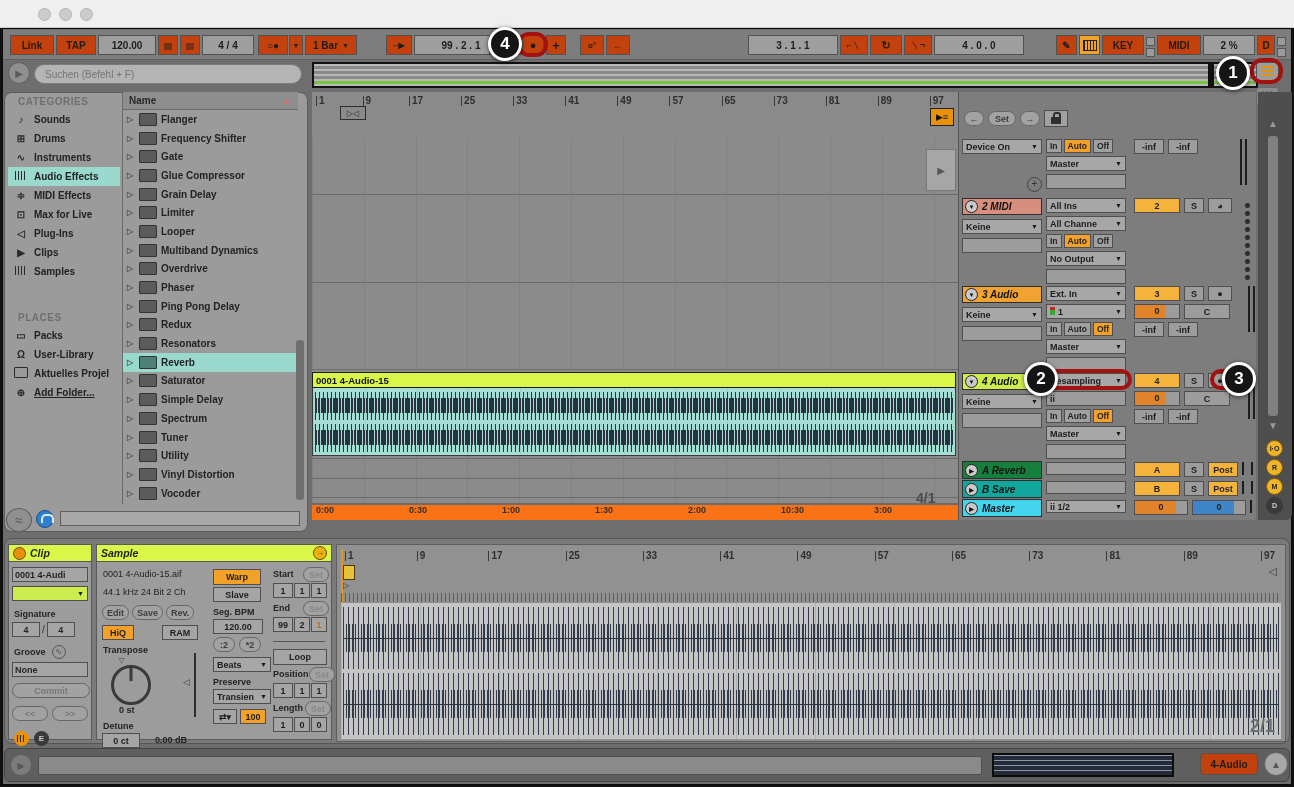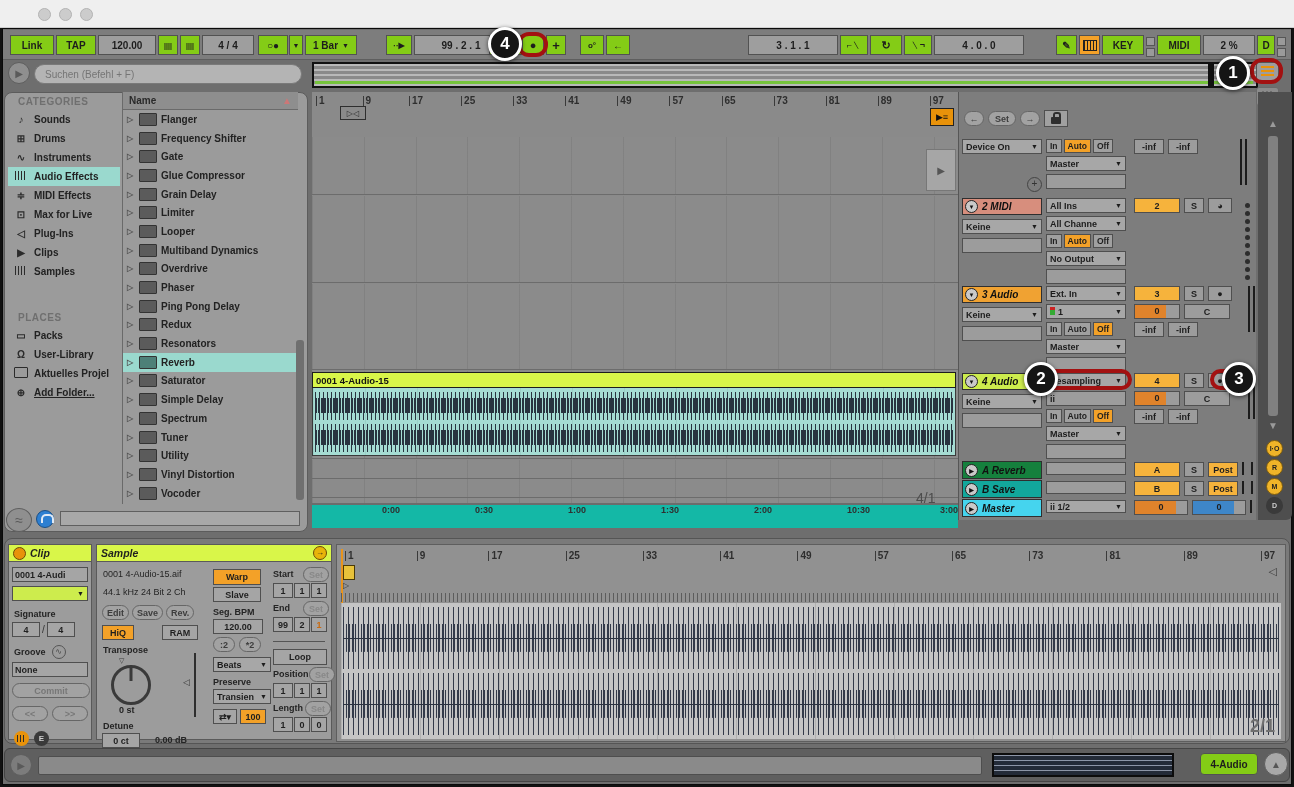--- a/index.html
+++ b/index.html
@@ -6,21 +6,21 @@
   .app{position:relative;width:1294px;height:787px;background:#111;overflow:hidden;color:#1f1f1f;font-size:10px;}
   .abs{position:absolute;box-sizing:border-box;}
   
   .titlebar{left:0;top:0;width:1294px;height:28px;background:#efefef;border-bottom:1px solid #cfcfcf;}
   .tlb{top:8px;width:13px;height:13px;border-radius:50%;background:#cccccc;border:1px solid #b3b3b3;}
   .wtitle{top:7px;left:0;width:100%;text-align:center;color:#8f8f8f;font-size:13px;}
   
   .win{left:2px;top:28px;width:1290px;height:757px;background:#6e6e6e;border:1px solid #0a0a0a;}
   
   .toolbar{left:3px;top:30px;width:1288px;height:30px;background:#7d7d7d;border-bottom:1px solid #5e5e5e;}
-  .tbtn,.tdisp{display:flex;align-items:center;justify-content:center;height:20px;background:#84cc16;border:1px solid #525252;color:#1d1d1d;font-size:10px;font-weight:bold;box-sizing:border-box;}
+  .tbtn,.tdisp{display:flex;align-items:center;justify-content:center;height:20px;background:#c2410c;border:1px solid #525252;color:#1d1d1d;font-size:10px;font-weight:bold;box-sizing:border-box;}
   .tdisp{background:#9e9e9e;}
   .org{background:#f3a128 !important;}
   .mini-kbd{width:12px;height:9px;border:1px solid #222;background:repeating-linear-gradient(90deg,#222 0 1px,transparent 1px 3px);}
   .stack2{display:flex;flex-direction:column;gap:2px;}
   .stack2 span{width:7px;height:7px;background:#9a9a9a;border:1px solid #565656;}
   
   .search{left:34px;top:64px;width:268px;height:20px;background:#b4b4b4;border:1px solid #7a7a7a;border-radius:10px;padding:0 10px;color:#666;font-size:10px;font-family:"Liberation Sans",sans-serif;outline:none;}
   .ovw{left:312px;top:62px;width:946px;height:26px;background:repeating-linear-gradient(180deg,#b9b9b9 0 2px,#8a8a8a 2px 5px);border:2px solid #111;}
   .ovw .green{position:absolute;left:1px;right:3px;bottom:2px;height:3px;background:#76c33c;}
   .ovw .endcap{position:absolute;right:42px;top:-1px;width:6px;height:24px;background:#111;}
@@ -389,30 +389,30 @@
   <div class="abs lane" style="left:312px;top:284px;width:646px;height:86px;"></div>
   <div class="abs lane" style="left:312px;top:371px;width:646px;height:88px;"></div>
   <div class="abs clip-title" style="left:312px;top:372px;width:644px;height:16px;">0001 4-Audio-15</div>
   <div class="abs clip-wave" style="left:312px;top:388px;width:644px;height:68px;">
     <span class="wband" style="top:4px;height:28px;"></span>
     <span class="wband" style="top:36px;height:28px;"></span>
   </div>
   <div class="abs lane" style="left:312px;top:460px;width:646px;height:19px;"></div>
   <div class="abs lane" style="left:312px;top:479px;width:646px;height:19px;"></div>
   <div class="abs lane" style="left:312px;top:498px;width:646px;height:6px;"></div>
-  <div class="abs" style="left:312px;top:504px;width:646px;height:24px;background:#14b8a6;border-top:1px solid #6c6c6c;display:flex;justify-content:flex-end;">
+  <div class="abs" style="left:312px;top:504px;width:646px;height:16px;background:#f97316;border-top:1px solid #6c6c6c;display:flex;">
     <span class="timelbl" style="width:93px;padding-left:4px;">0:00</span>
     <span class="timelbl" style="width:93px;">0:30</span>
     <span class="timelbl" style="width:93px;">1:00</span>
     <span class="timelbl" style="width:93px;">1:30</span>
     <span class="timelbl" style="width:93px;">2:00</span>
     <span class="timelbl" style="width:93px;">10:30</span>
     <span class="timelbl">3:00</span>
   </div>
-  <div class="abs" style="left:916px;top:490px;font-size:14px;font-weight:normal;color:#4c4c4c;">4/1</div>
+  <div class="abs" style="left:916px;top:490px;font-size:14px;font-weight:bold;color:#4c4c4c;">4/1</div>
 
   <div class="abs mixer"></div>
   <div class="abs" style="left:964px;top:110px;display:flex;gap:4px;align-items:center;">
     <span class="oval" style="width:18px;padding:0;">←</span>
     <span class="oval">Set</span>
     <span class="oval" style="width:18px;padding:0;">→</span>
     <span class="lockb">
         <span class="lock"></span>
       </span>
   </div>

